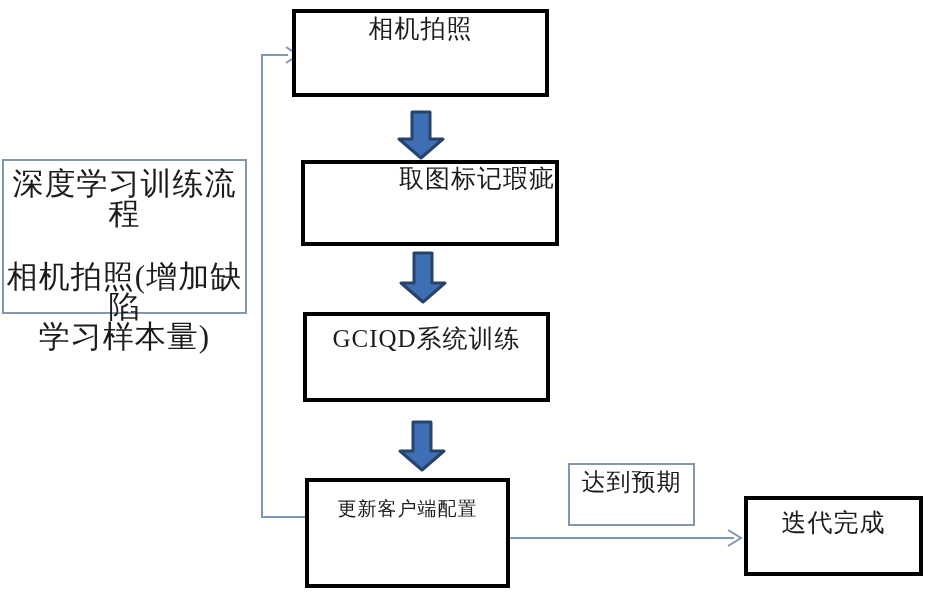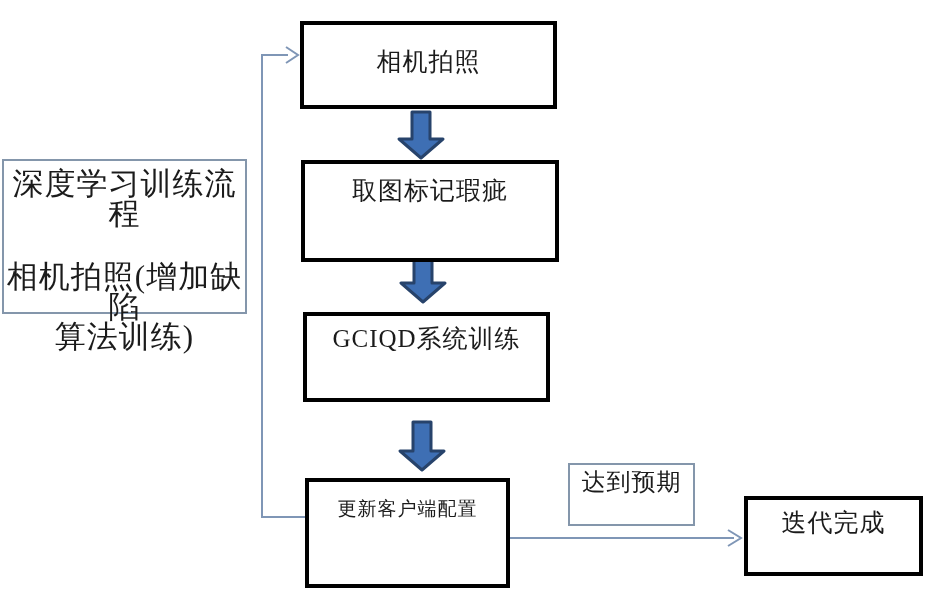--- a/index.html
+++ b/index.html
@@ -44,22 +44,22 @@
     box-sizing: border-box;
     background: #ffffff;
     text-align: center;
     line-height: 30px;
     font-size: 25px;
     letter-spacing: 1px;
   }
   .thick { border: 4px solid var(--thick_box_border, #000000); }
   .thin  { border: 2px solid var(--thin_box_border, #8496ab); }
 
-  .box-camera { left: 300px; top: 9px;   width: 257px; height: 88px;  padding-top: 22px; margin-top: 12px; }
-  .box-mark   { left: 301px; top: 160px; width: 258px; height: 102px;  padding-top: 12px; }
+  .box-camera { left: 292px; top: 9px;   width: 257px; height: 88px;  padding-top: 1px; }
+  .box-mark   { left: 301px; top: 160px; width: 258px; height: 86px;  padding-top: 0; text-align: right; }
   .box-train  { left: 303px; top: 312px; width: 247px; height: 90px;  padding-top: 8px; }
   .box-update { left: 305px; top: 478px; width: 205px; height: 110px; padding-top: 10px; line-height: 33px; font-size: 19px; }
   .box-left   { left: 2px;   top: 159px; width: 245px; height: 155px; padding-top: 8px;  font-size: 31px; }
   .box-expect { left: 568px; top: 463px; width: 127px; height: 63px;  padding-top: 2px;  font-size: 24px; }
   .box-done   { left: 744px; top: 496px; width: 179px; height: 80px;  padding-top: 8px; }
 
   .gap-top { margin-top: 33px; }
   .label { display: block; }
 </style>
 </head>
@@ -76,21 +76,21 @@
     <path class="chevron" d="M728,530 L741,538 L728,546"></path>
 
     <polygon class="block-arrow" points="412,112 430,112 430,139 443,139 421,158 399,139 412,139"></polygon>
     <polygon class="block-arrow" points="414,253 432,253 432,283 445,283 423,302 401,283 414,283"></polygon>
     <polygon class="block-arrow" points="413,422 431,422 431,451 444,451 422,470 400,451 413,451"></polygon>
   </svg>
 
   <div class="node thin box-left">
     <span class="label">深度学习训练流程</span>
     <span class="label gap-top">相机拍照(增加缺陷</span>
-    <span class="label">算法训练)</span>
+    <span class="label">学习样本量)</span>
   </div>
 
   <div class="node thick box-camera">
     <span class="label">相机拍照</span>
   </div>
 
   <div class="node thick box-mark">
     <span class="label">取图标记瑕疵</span>
   </div>
 

